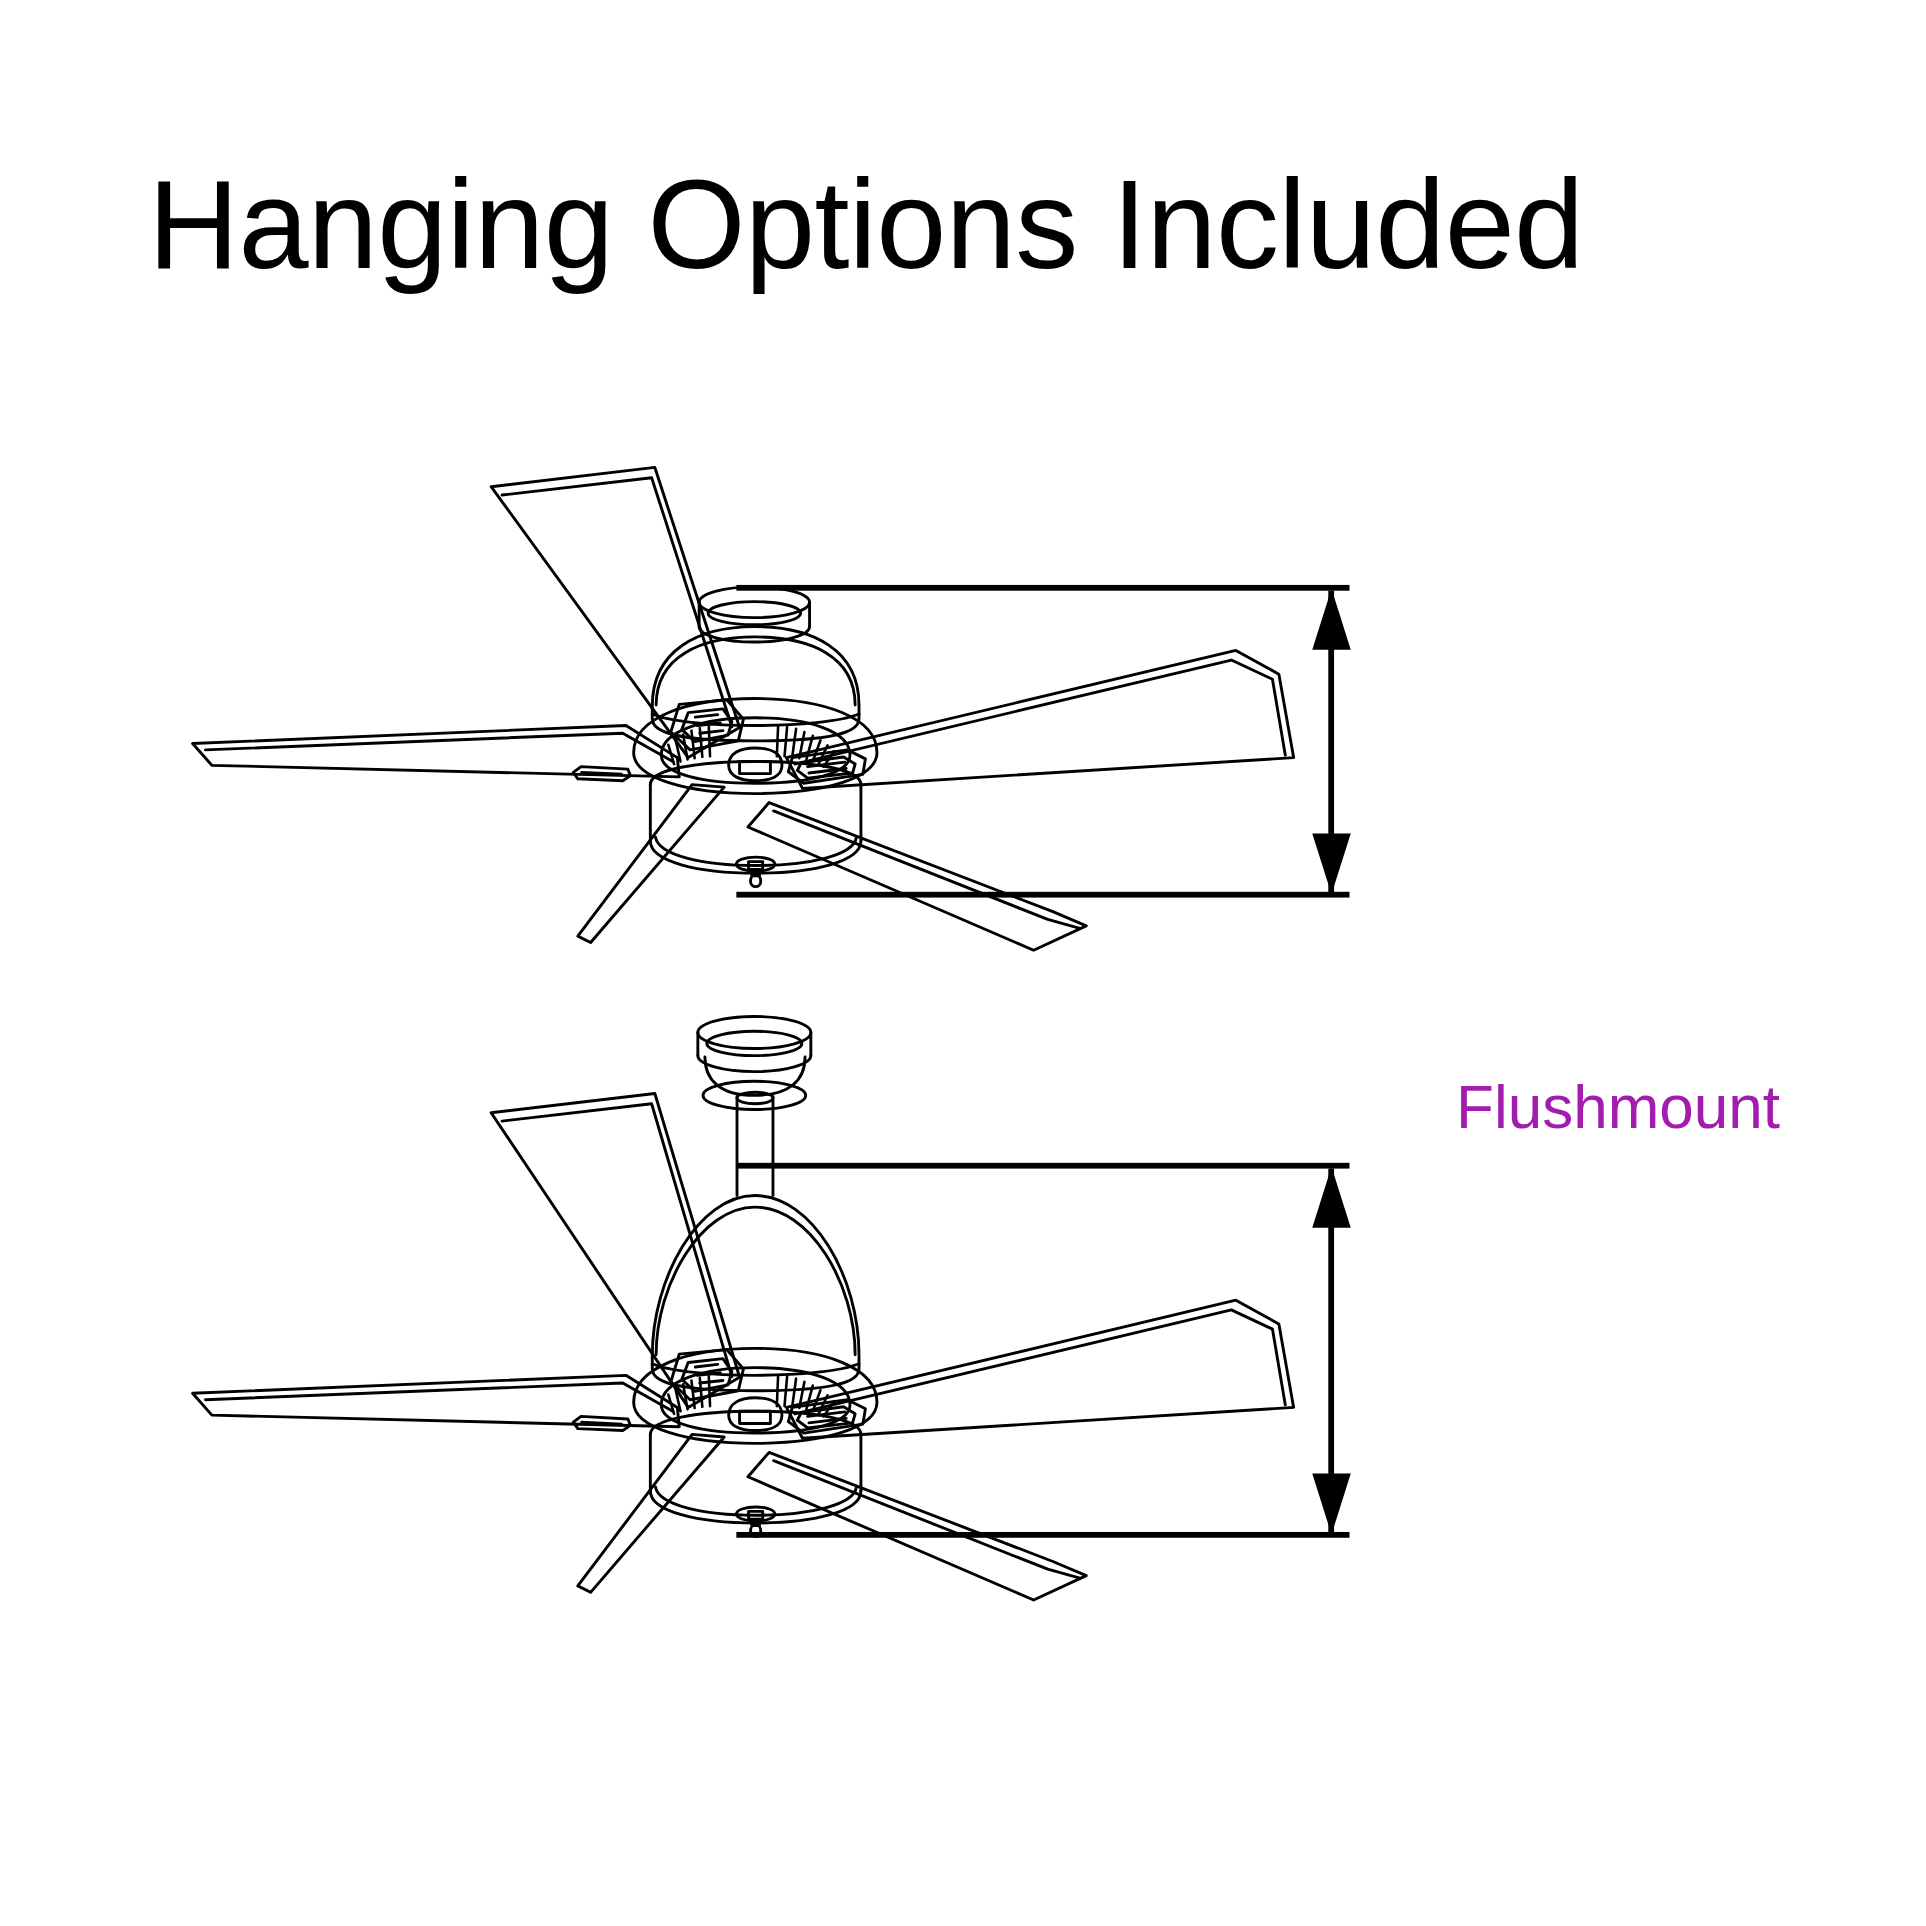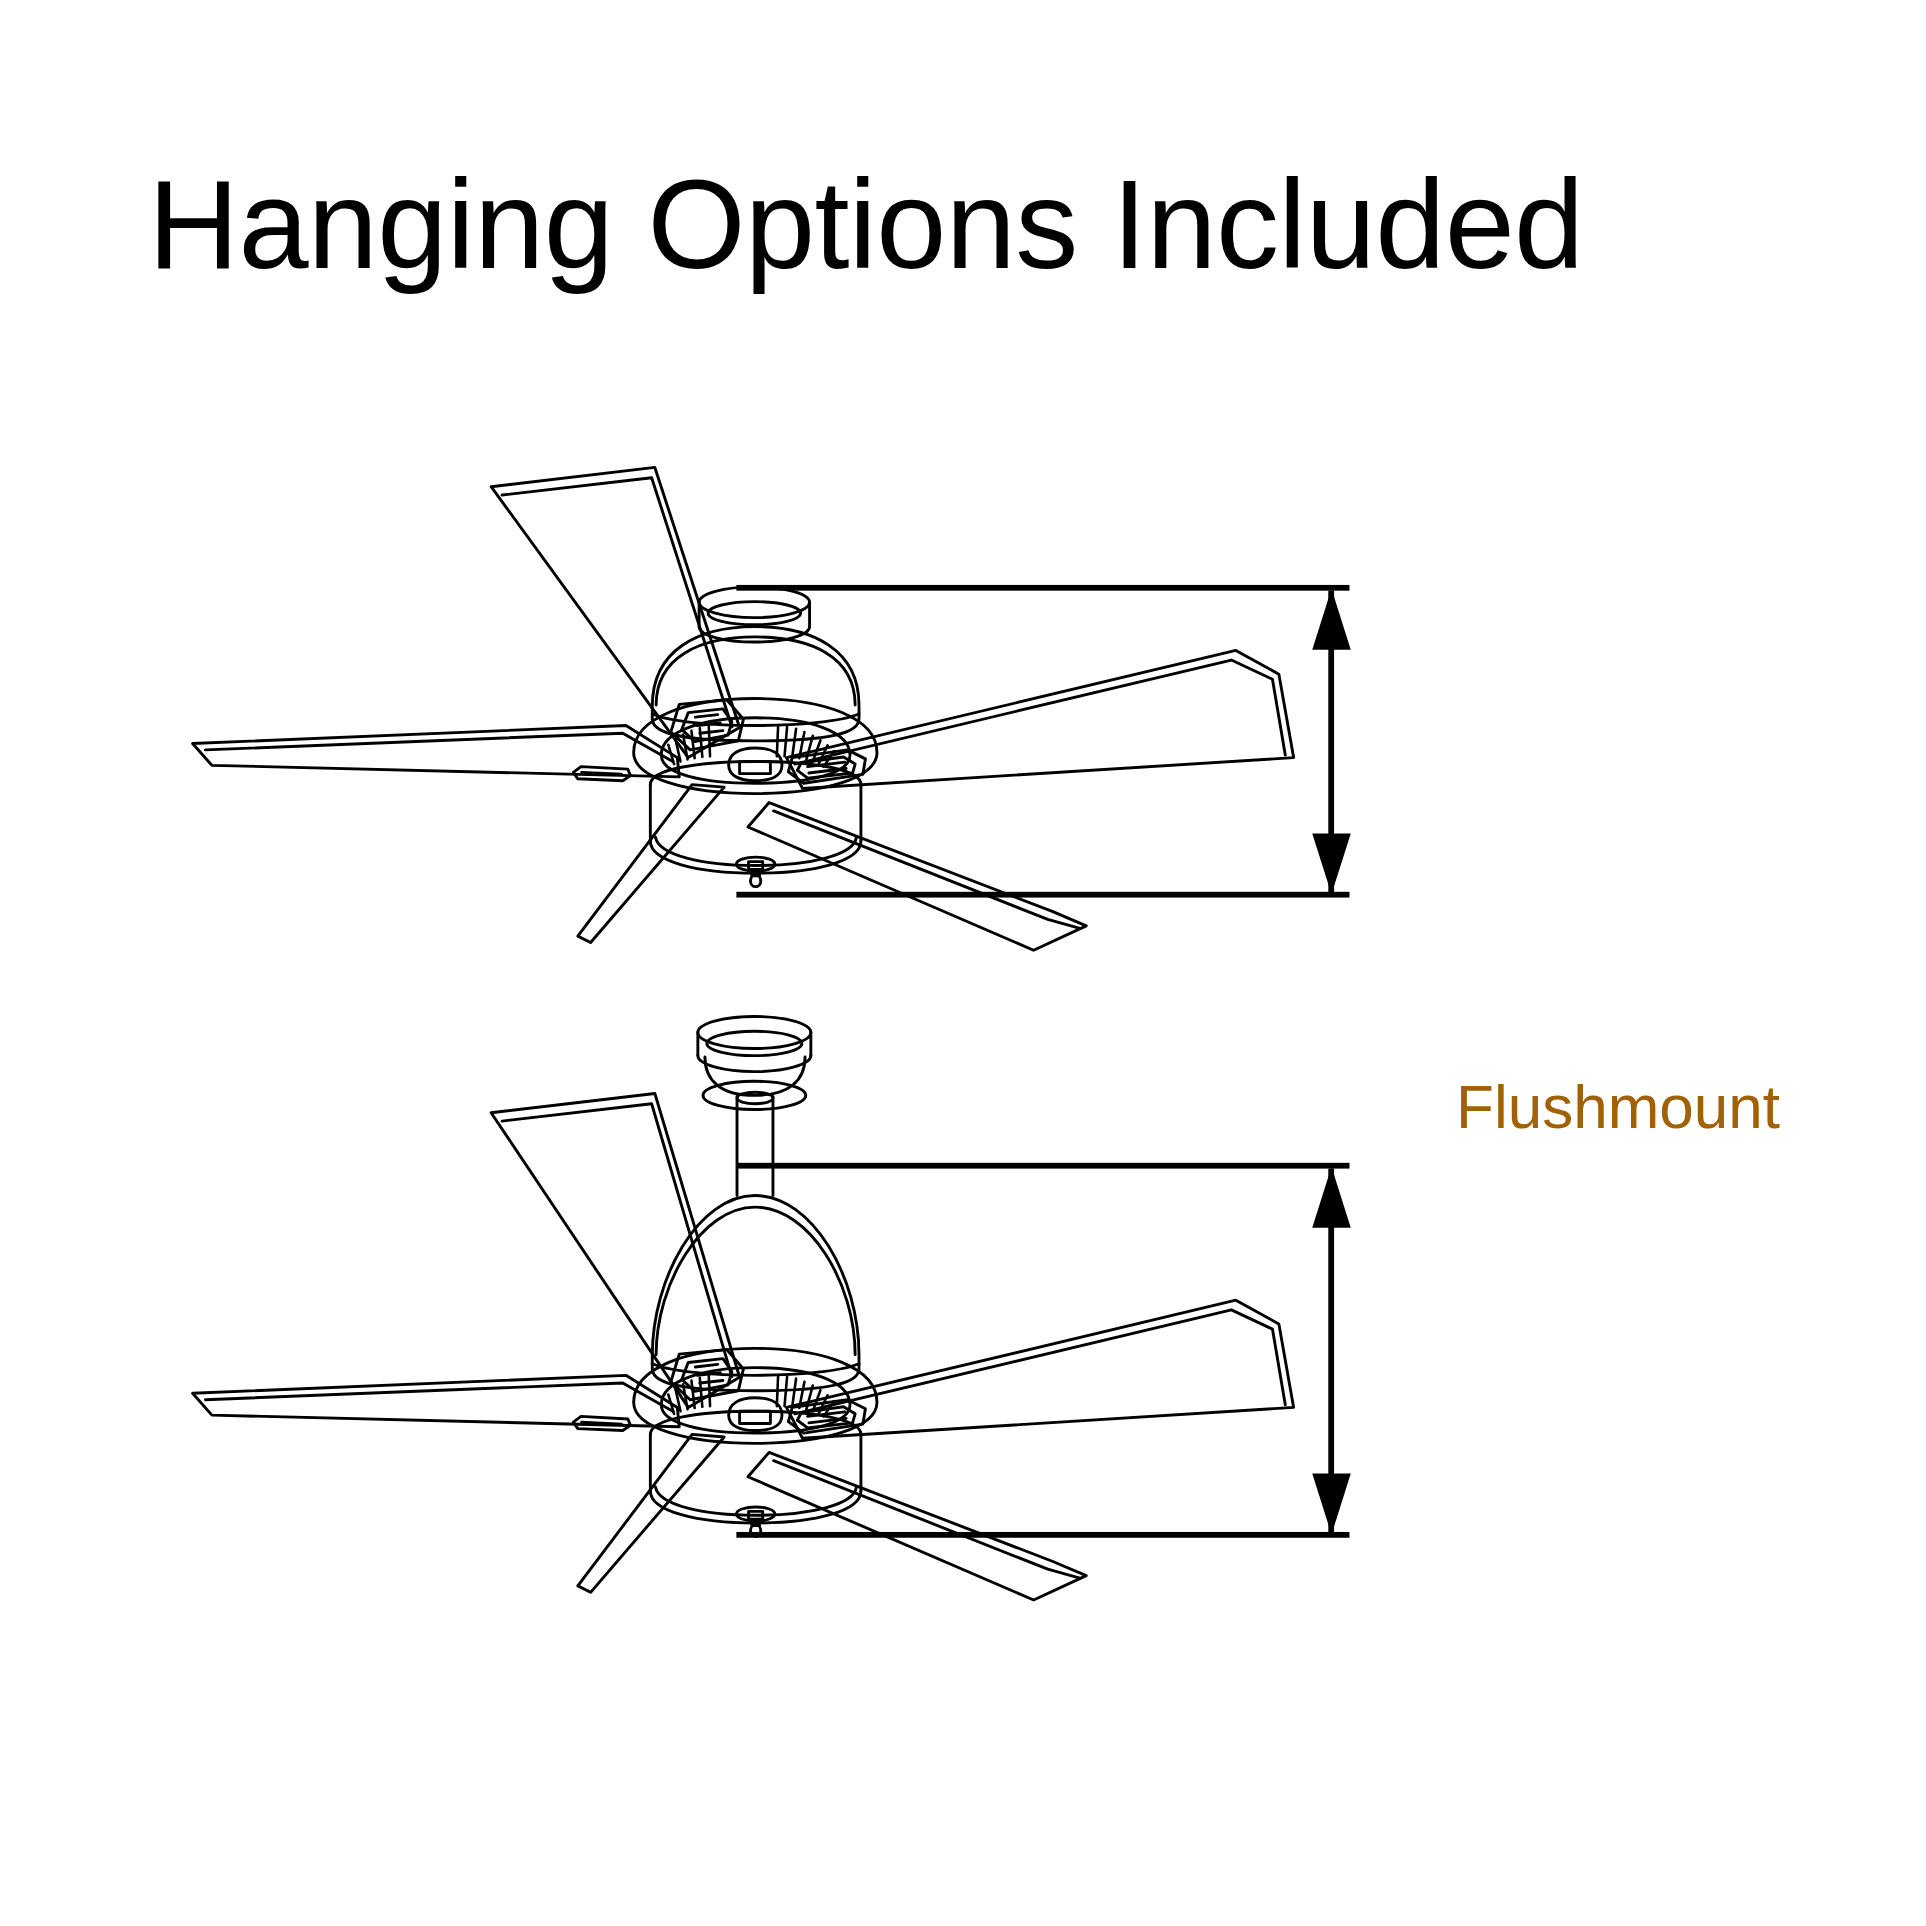--- a/index.html
+++ b/index.html
@@ -57,21 +57,21 @@
   #diagram-flushmount .fan-svg { height: 578px; }
   #diagram-downrod    .fan-svg { height: 642px; }
 
   
   .dim-label {
     position: absolute;
     text-align: center;
     font-size: 62px;
     line-height: 1.18;
     font-weight: 400;
-    color: #a16207;
+    color: #a21caf;
     font-family: "Liberation Sans", sans-serif;
     white-space: nowrap;
   }
   #label-flushmount {
     left: 1374px;
     top: 672px;
     width: 488px;
   }
   .dim-label .line2 { display: block; }
 </style>

